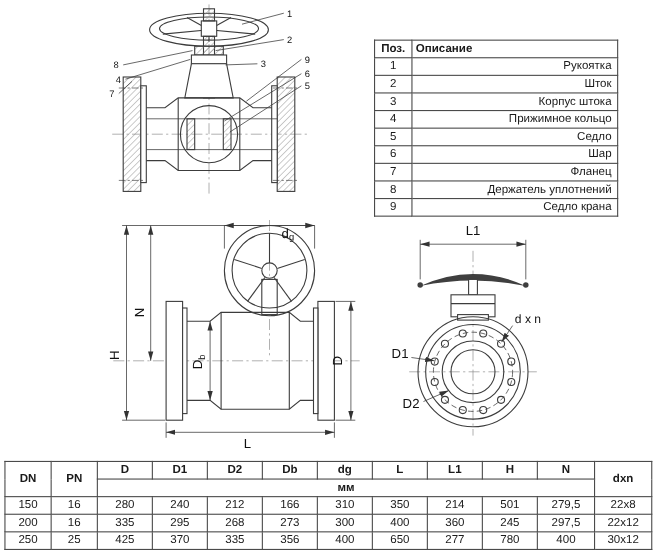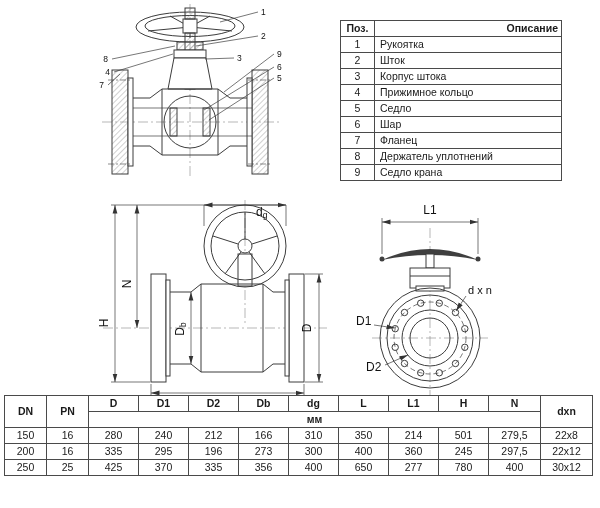--- a/index.html
+++ b/index.html
@@ -5,25 +5,25 @@
   *{margin:0;padding:0;box-sizing:border-box}
   html,body{width:600px;height:508px}
   body{background:#fff;font-family:"Liberation Sans",sans-serif;color:#1a1a1a}
   .canvas{position:relative;width:600px;height:508px;background:#fff;overflow:hidden}
   svg{position:absolute;overflow:visible}
   #svg-section{left:78px;top:2px}
   #svg-side{left:95px;top:196px}
   #svg-front{left:352px;top:198px}
   table{border-collapse:collapse;background:#fff}
   th,td{border:1px solid #4a4a4a;font-size:10.5px;line-height:13px;vertical-align:middle}
-  .parts-table{position:absolute;left:340px;top:20px;width:222px}
-  .parts-table th{font-weight:700;text-align:right;padding:1px 3px}
-  .parts-table td{padding:1px 5px;text-align:left}
+  .parts-table{position:absolute;left:340px;top:36px;width:222px}
+  .parts-table th{font-weight:700;text-align:left;padding:1px 3px}
+  .parts-table td{padding:1px 5px;text-align:right}
   .parts-table .pos{width:34px;text-align:center}
-  .dims-table{position:absolute;left:4px;top:395px;width:472px;table-layout:fixed}
+  .dims-table{position:absolute;left:4px;top:419px;width:472px;table-layout:fixed}
   .dims-table th{font-weight:700}
   .dims-table th,.dims-table td{text-align:center;padding:1px 2px;height:15px}
 </style>
 </head>
 <body>
 
 <div class="canvas">
 
   <svg id="svg-section" width="228" height="196" viewBox="0 0 228 196">
     <defs>
@@ -309,21 +309,21 @@
           <td>214</td>
           <td>501</td>
           <td>279,5</td>
           <td>22x8</td>
       </tr>
       <tr>
         <td>200</td>
           <td>16</td>
           <td>335</td>
           <td>295</td>
-          <td>196</td>
+          <td>268</td>
           <td>273</td>
           <td>300</td>
           <td>400</td>
           <td>360</td>
           <td>245</td>
           <td>297,5</td>
           <td>22x12</td>
       </tr>
       <tr>
         <td>250</td>

